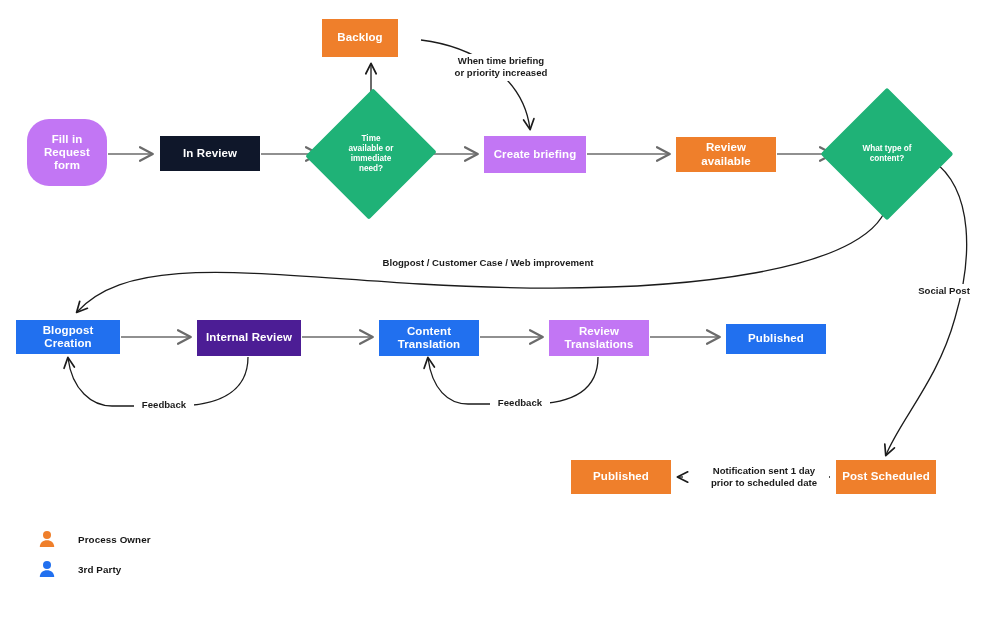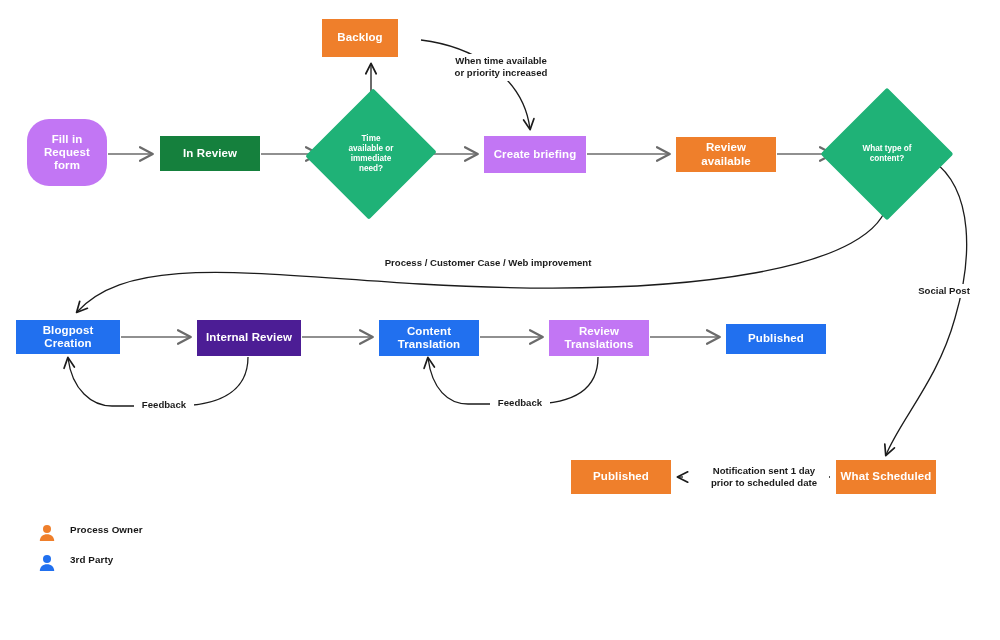--- a/index.html
+++ b/index.html
@@ -72,22 +72,23 @@
     z-index: 4;
     background: #ffffff;
     padding: 1px 2px;
   }
   .legend {
     position: absolute;
     z-index: 5;
   }
   .legend-row {
     display: flex;
-    align-items: flex-start;
+    align-items: center;
     height: 30px;
+    gap: 8px;
   }
   .legend-icon {
     width: 18px;
     height: 18px;
     margin-right: 14px;
     flex: 0 0 18px;
     position: relative;
   }
   .legend-label {
     font-size: 9.8px;
@@ -140,21 +141,21 @@
       <line x1="683" y1="477" x2="678" y2="477" marker-end="url(#arrowDark)"></line>
     </g>
   </svg>
 
   <div class="node box" style="left:27px;top:119px;width:80px;height:67px;background:#c276f4;border-radius:22px;">
     <span style="white-space:pre-line;">Fill in
 Request
 form</span>
   </div>
 
-  <div class="node box" style="left:160px;top:136px;width:100px;height:35px;background:#15803d;">
+  <div class="node box" style="left:160px;top:136px;width:100px;height:35px;background:#0f172a;">
     <span style="white-space:pre-line;">In Review</span>
   </div>
 
   <div class="node box" style="left:322px;top:19px;width:76px;height:38px;background:#ef7f2b;">
     <span style="white-space:pre-line;">Backlog</span>
   </div>
 
   <div class="node diamond" style="left:326px;top:106px;width:90px;height:96px;">
     <div class="diamond-shape" style="background:#1fb277;"></div>
     <span class="diamond-label" style="white-space:pre-line;">Time
@@ -193,31 +194,31 @@
   <div class="node box" style="left:549px;top:320px;width:100px;height:36px;background:#c276f4;">
     <span style="white-space:pre-line;">Review
 Translations</span>
   </div>
 
   <div class="node box" style="left:726px;top:324px;width:100px;height:30px;background:#2170ef;">
     <span style="white-space:pre-line;">Published</span>
   </div>
 
   <div class="node box" style="left:836px;top:460px;width:100px;height:34px;background:#ef7f2b;">
-    <span style="white-space:pre-line;">What Scheduled</span>
+    <span style="white-space:pre-line;">Post Scheduled</span>
   </div>
 
   <div class="node box" style="left:571px;top:460px;width:100px;height:34px;background:#ef7f2b;">
     <span style="white-space:pre-line;">Published</span>
   </div>
 
-  <div class="edge-label" style="left:441px;top:54px;width:116px;">When time available
+  <div class="edge-label" style="left:441px;top:54px;width:116px;">When time briefing
 or priority increased</div>
 
-  <div class="edge-label" style="left:372px;top:256px;width:228px;">Process / Customer Case / Web improvement</div>
+  <div class="edge-label" style="left:372px;top:256px;width:228px;">Blogpost / Customer Case / Web improvement</div>
 
   <div class="edge-label" style="left:912px;top:284px;width:60px;">Social Post</div>
 
   <div class="edge-label" style="left:134px;top:398px;width:56px;">Feedback</div>
 
   <div class="edge-label" style="left:490px;top:396px;width:56px;">Feedback</div>
 
   <div class="edge-label" style="left:699px;top:464px;width:126px;">Notification sent 1 day
 prior to scheduled date</div>
 

